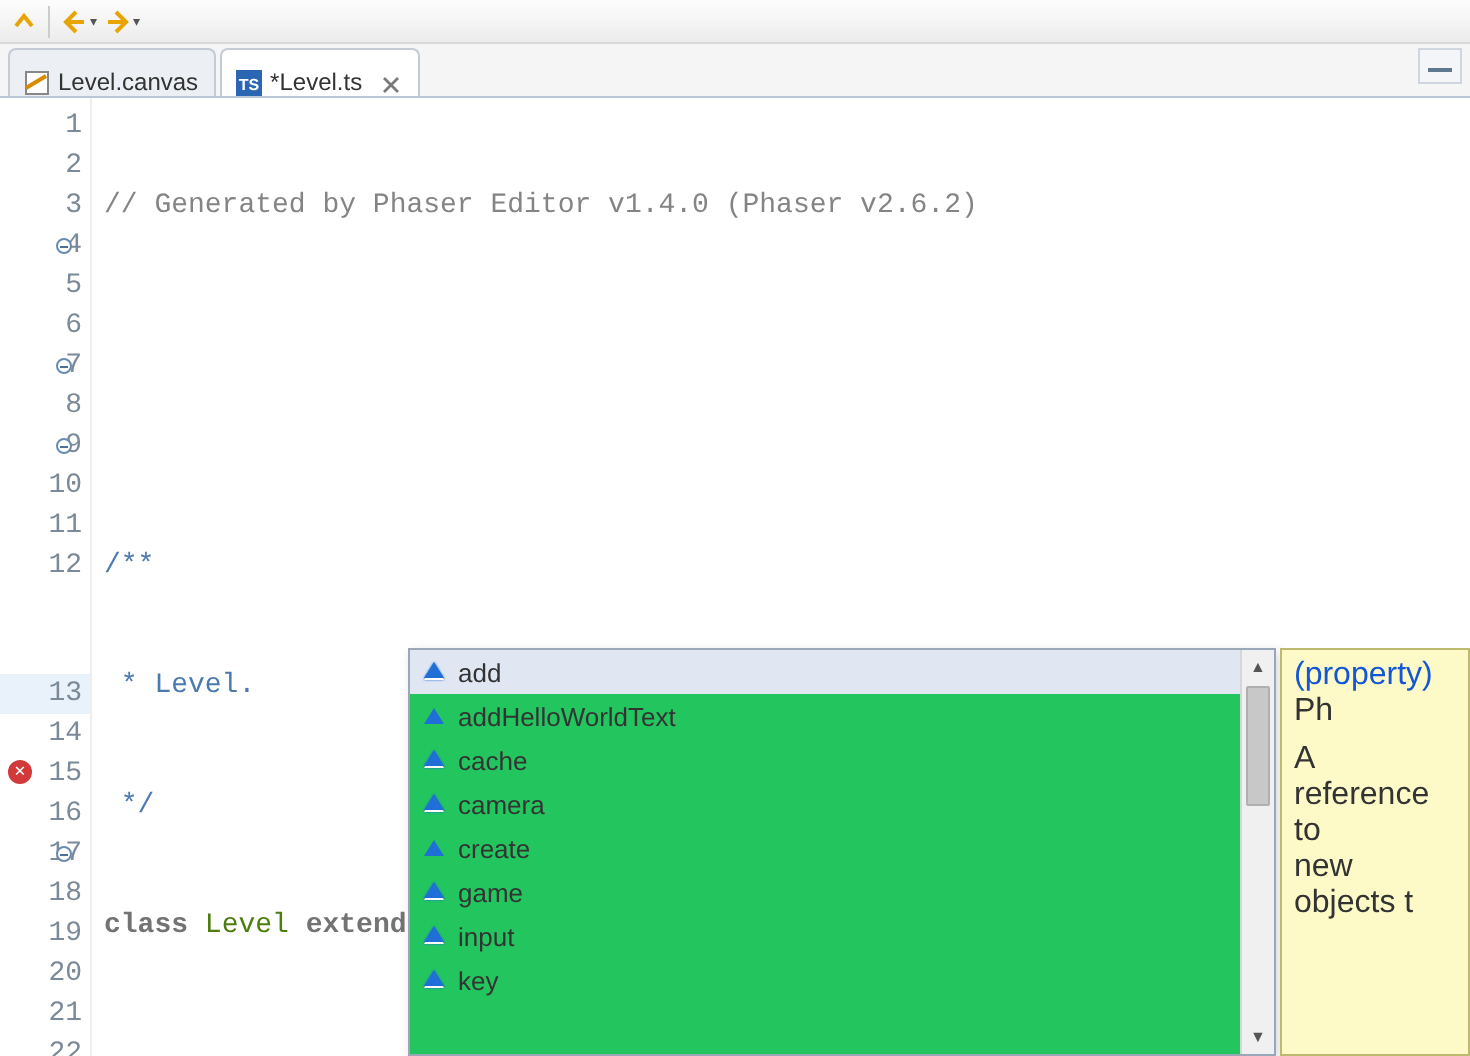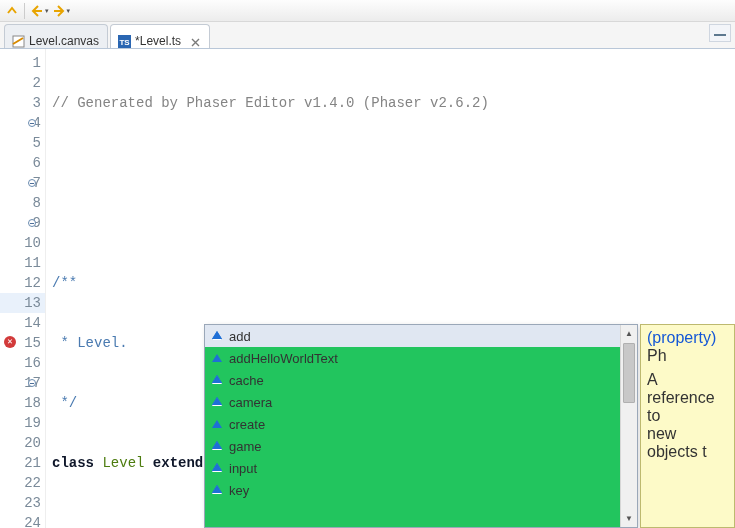--- a/index.html
+++ b/index.html
@@ -105,24 +105,24 @@
     background:#d23a3a;color:#fff;font-size:9px;
     display:flex;align-items:center;justify-content:center;
   }
   .code {
     flex:1;
     padding-top: 4px;
     position: relative;
     white-space: pre;
   }
   .line { height:20px; padding-left:6px; }
-  .hl  { background:#e9f1fb; }
+  .hl  { background:#e9f1fb;margin-top:44px; }
   .c-comment { color:#848484; }
   .c-doc     { color:#4a7ab0; }
-  .c-kw      { color:#0f172a; font-weight:bold; }
+  .c-kw      { color:#737373; font-weight:bold; }
   .c-type    { color:#4d7c0f; }
 
   
   .ac {
     position:absolute;
     left: 204px; top: 324px;
     width: 434px;
     height: 204px;
     background:#22c55e;
     border:1px solid #9aa7b8;

